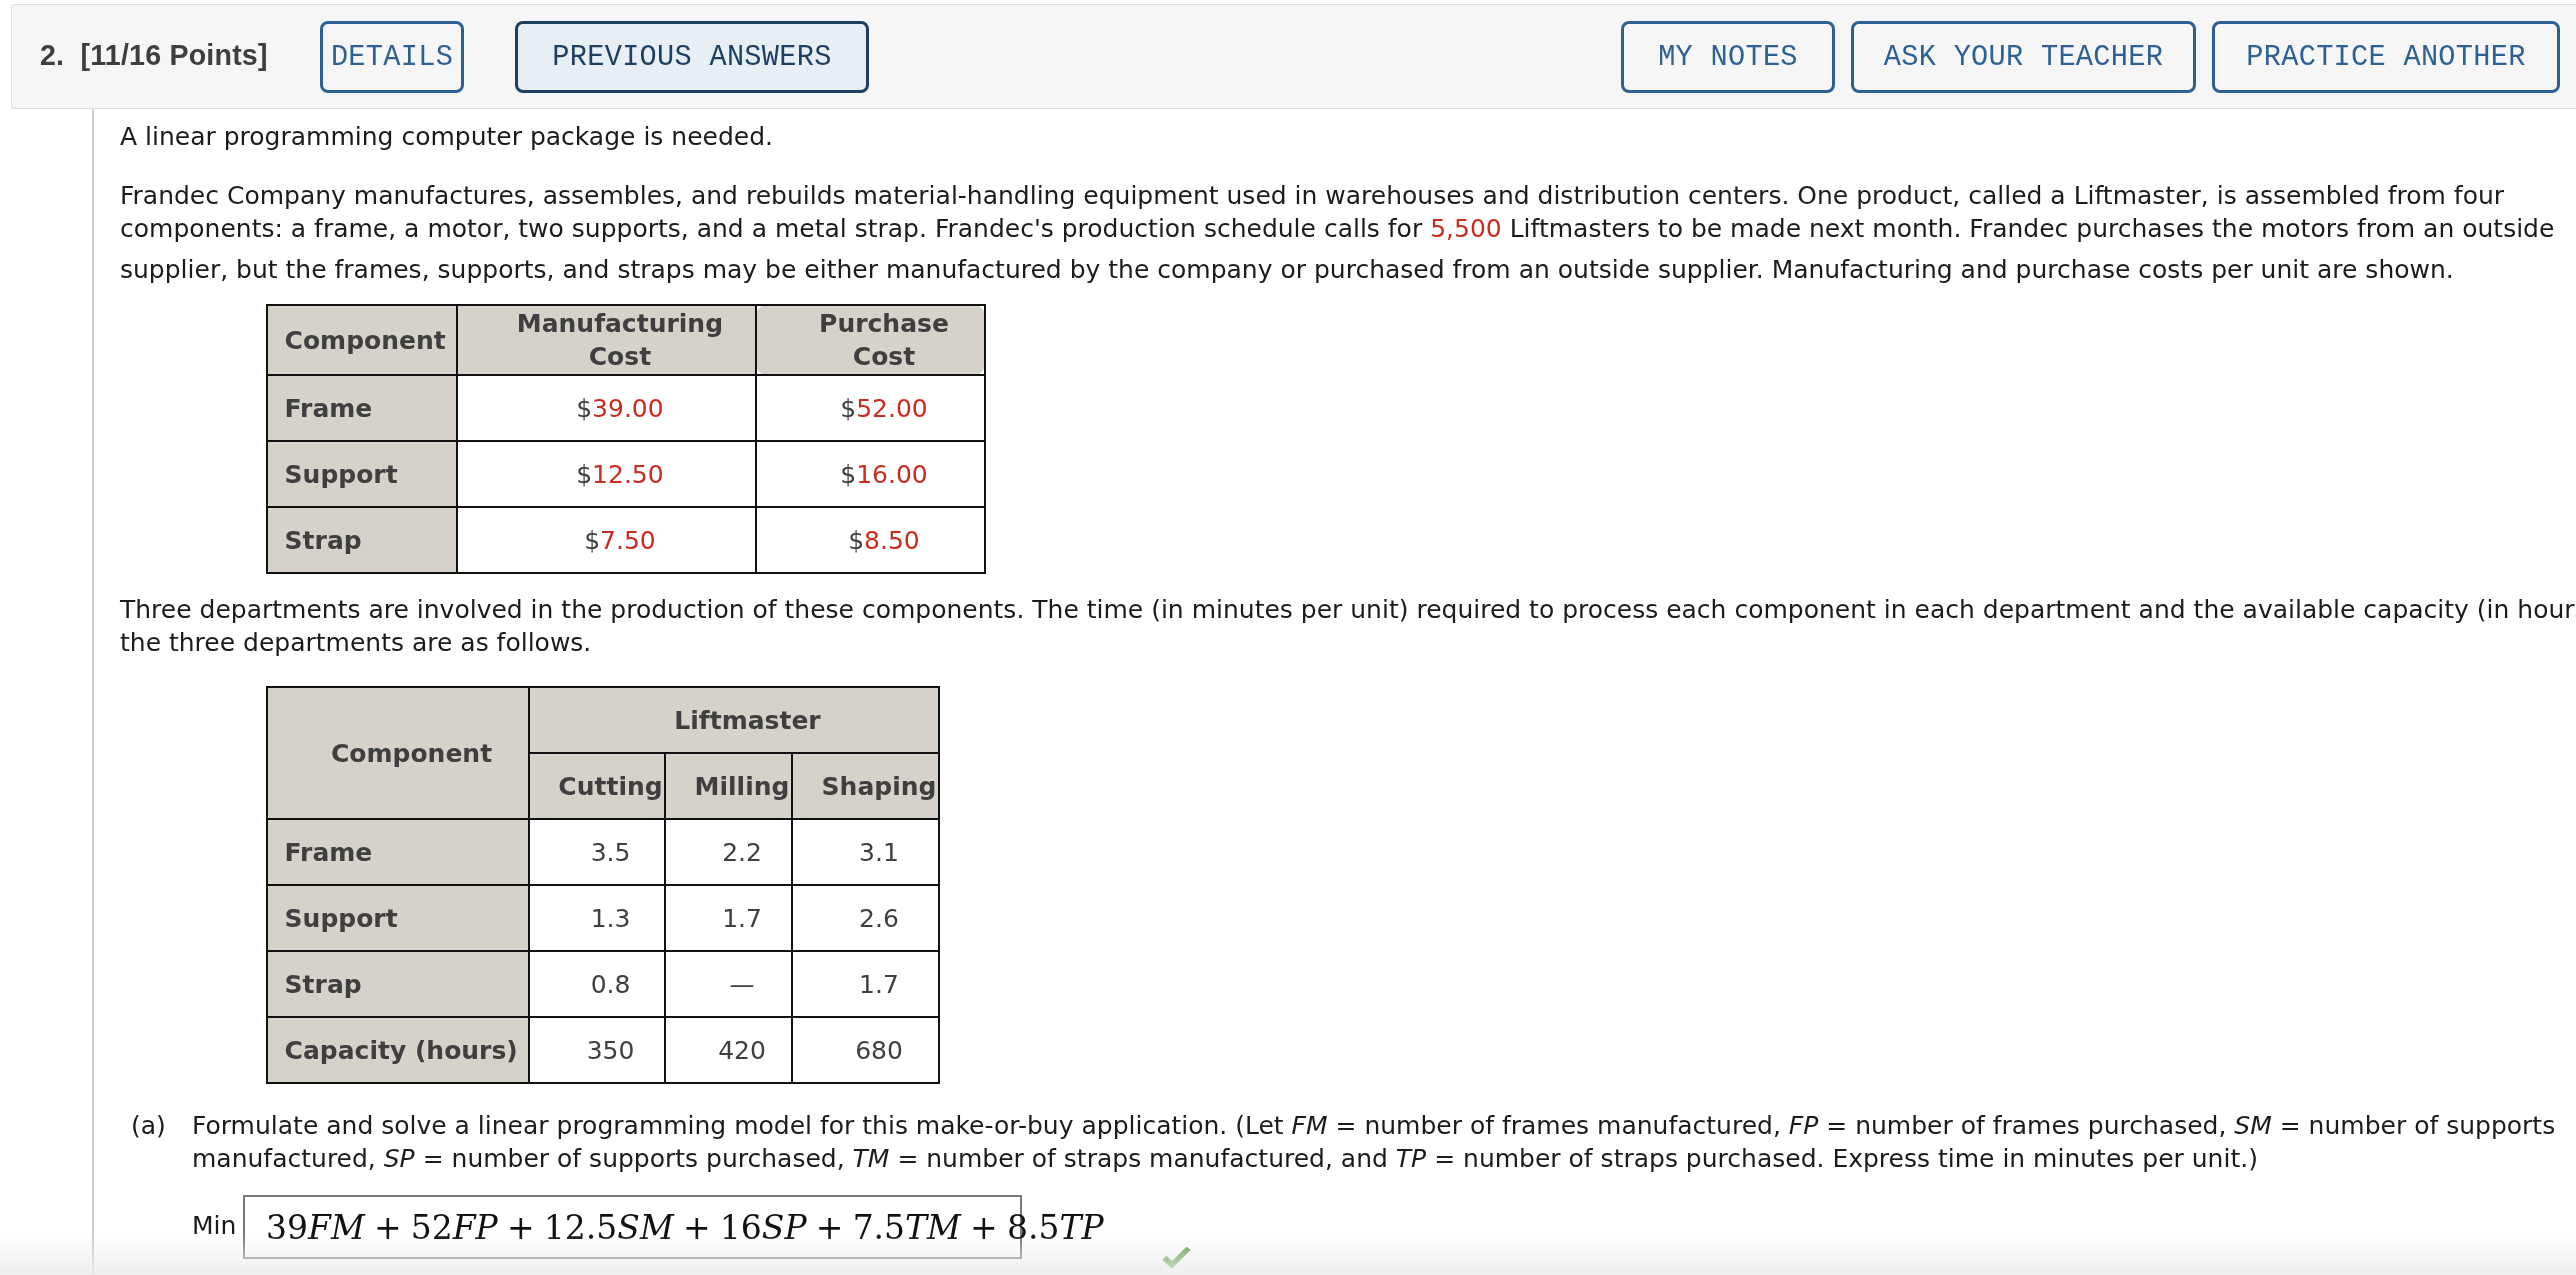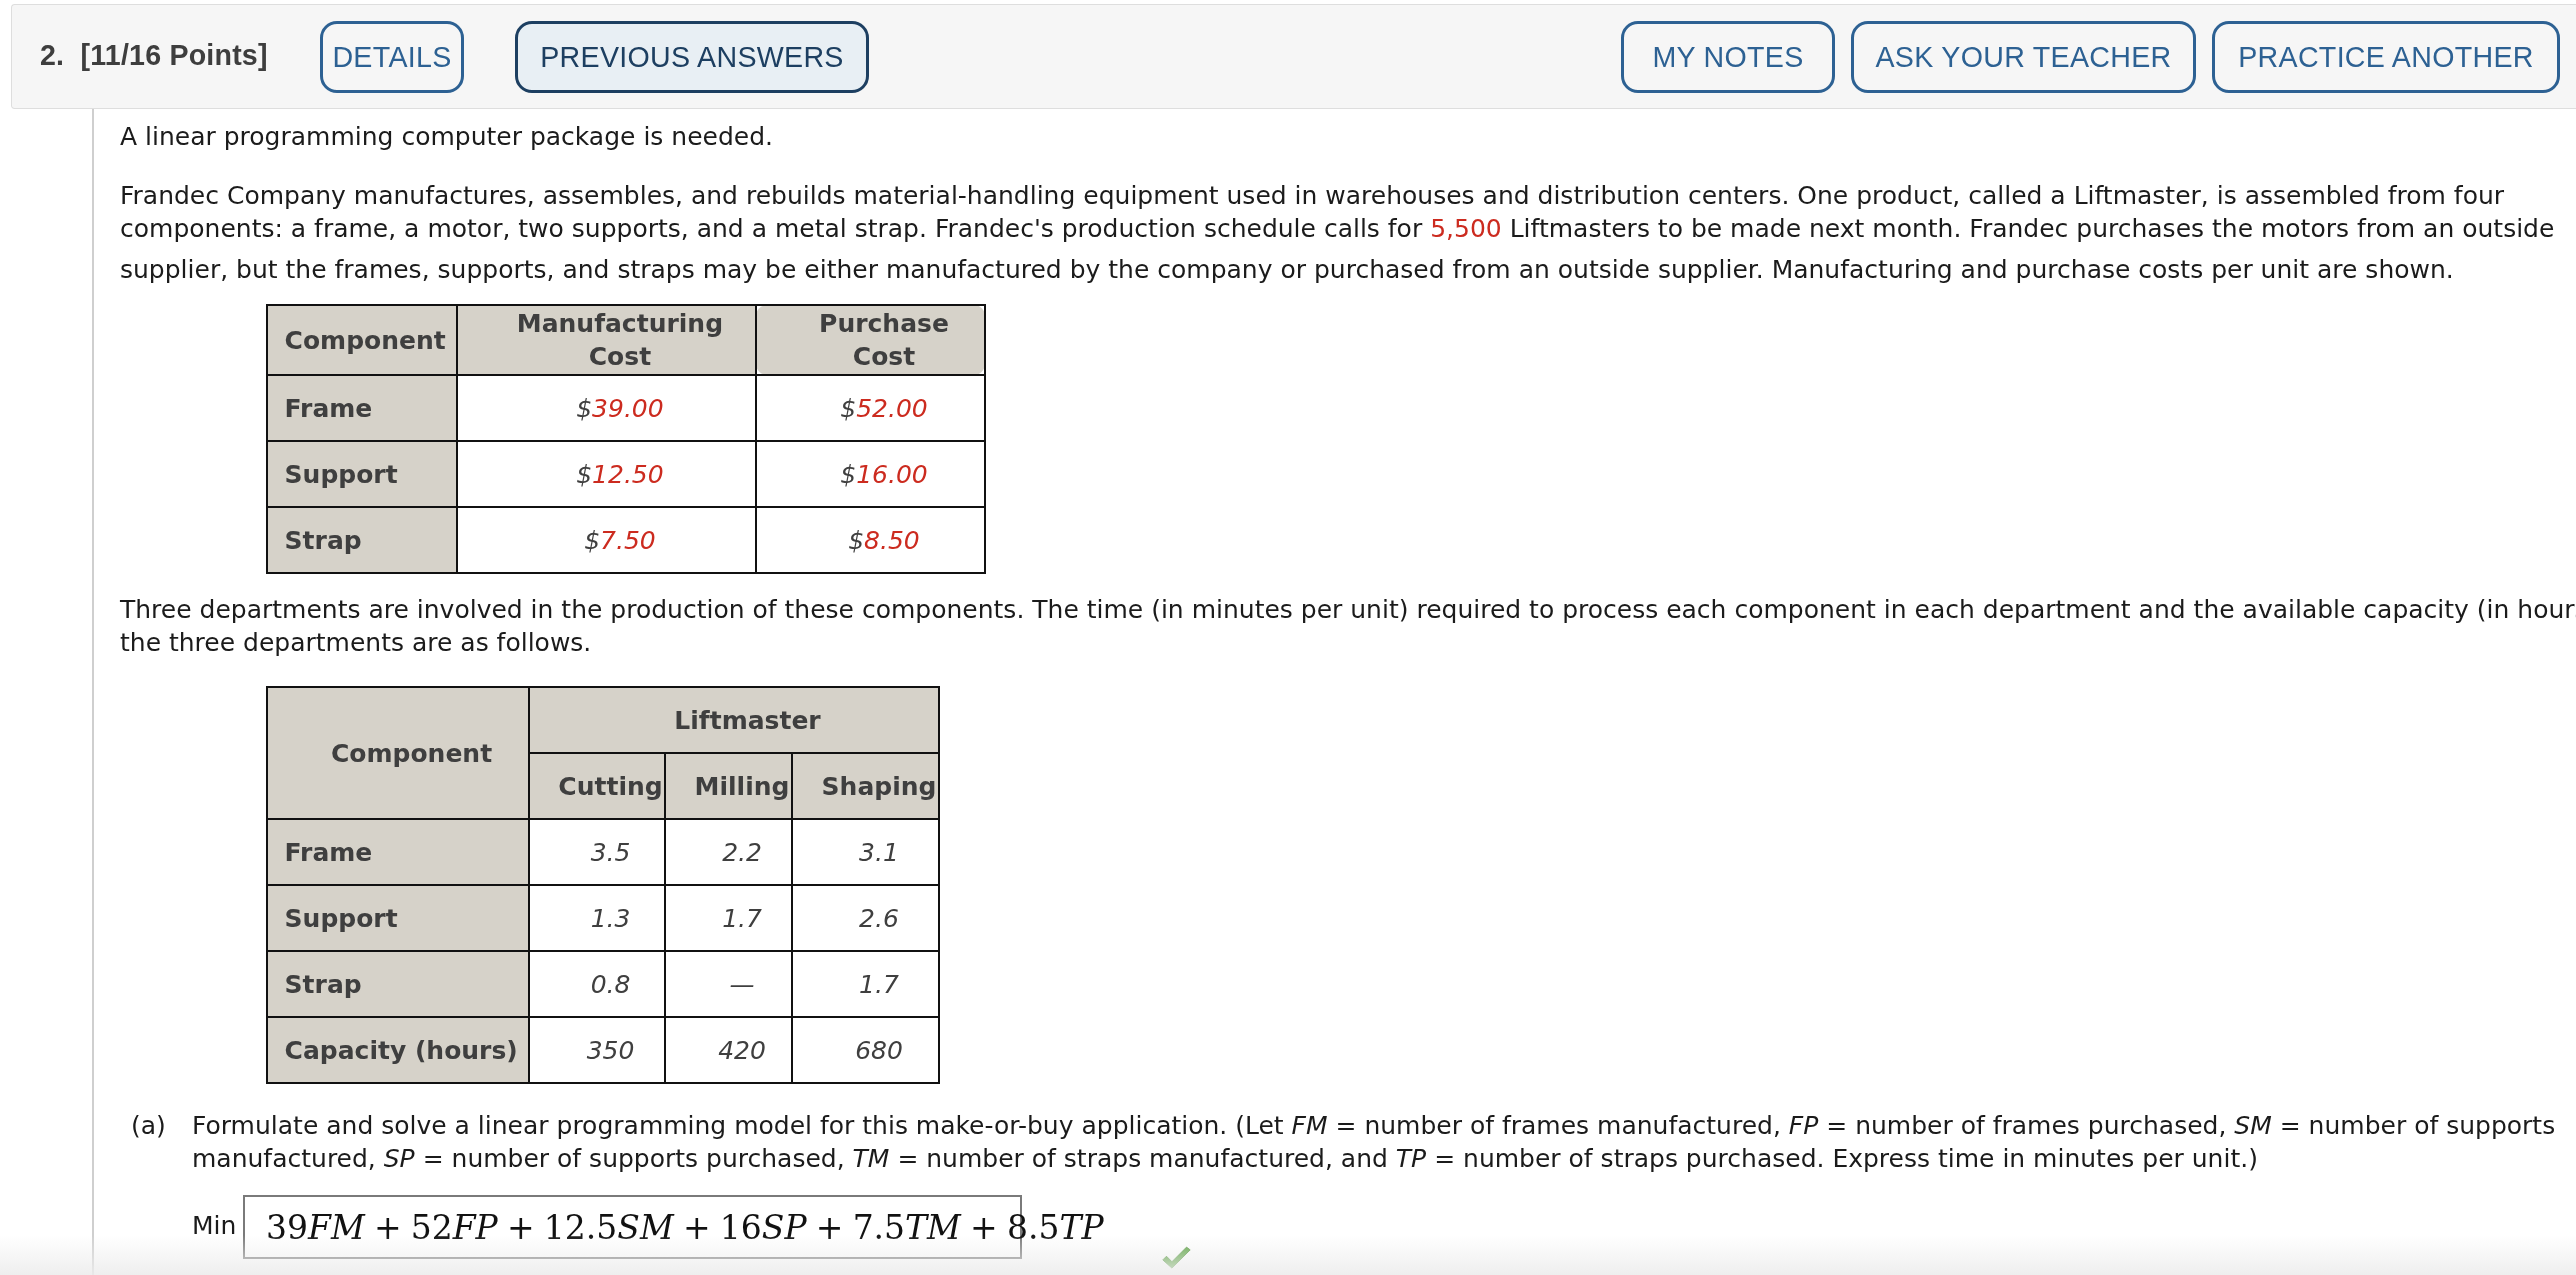--- a/index.html
+++ b/index.html
@@ -15,41 +15,41 @@
     background: #f6f6f6; border: 1.8px solid #dedede; border-right: none;
     box-sizing: border-box; border-radius: 3.7px 0 0 3.7px;
   }
   .q-num {
     position: absolute; left: 28px; top: 0; height: 101px; line-height: 101px;
     font-family: "Liberation Sans", sans-serif; font-weight: bold; font-size: 28.6px; color: #3e3e3e;
     letter-spacing: 0.2px;
   }
   .hbtn {
     position: absolute; top: 16.6px; height: 72px; box-sizing: border-box;
-    border: 3.7px solid #2d6193; border-radius: 17px; background: #f6f6f6;
-    color: #2d6193; font-family: Liberation Sans, sans-serif; font-size: 28.6px;
+    border: 3.7px solid #2d6193; border-radius: 8px; background: #f6f6f6;
+    color: #2d6193; font-family: Liberation Mono, monospace; font-size: 28.6px;
     display: flex; align-items: center; justify-content: center; cursor: pointer;
     letter-spacing: 0.3px;
   }
   .hbtn.active { background: #e8eff4; border-color: #1d3f61; color: #1d3f61; }
   .code {
     position: absolute; left: 907px; top: 0; height: 101px; line-height: 101px;
     font-family: "Liberation Sans", sans-serif; font-weight: bold; font-size: 28.6px; color: #3e3e3e;
   }
   .vrule { position: absolute; left: 92px; top: 109px; width: 1.8px; height: 1166px; background: #cfcfcf; }
   .content { position: absolute; left: 120px; top: 0; width: 2432px; font-size: 25px; line-height: 33px; color: #1b1b1b; }
   .p { position: absolute; left: 0; white-space: nowrap; }
   .red { color: #cc2b1f; }
   table.t {
     position: absolute; border-collapse: collapse; font-size: 25px; color: #3f3f3f;
   }
   table.t td, table.t th { border: 2.8px solid #111; box-sizing: border-box; padding-left: 28px; }
   table.t th { background: #d6d2c9; font-weight: bold; color: #3f3f3f; }
   table.t th.rowh { text-align: left; padding-left: 16.6px; }
-  table.t td { text-align: center; background: #fff; font-style: italic; }
+  table.t td { text-align: center; background: #fff; }
   .money { color: #3f3f3f; }
   .money .v { color: #cc2b1f; }
   .parta-label { position: absolute; left: 11px; top: 1109px; }
   .parta-text { position: absolute; left: 72px; top: 1109px; line-height: 33px; }
   .min-label { position: absolute; left: 72px; top: 1209px; font-size: 25px; }
   .answer-box {
     position: absolute; left: 123px; top: 1195px; width: 779px; height: 64px;
     box-sizing: border-box; border: 2.8px solid #7a7a7a; background: #fff;
     font-family: "DejaVu Serif", serif; font-size: 33px; color: #111;
     display: flex; align-items: center; padding-left: 21px; white-space: nowrap;

